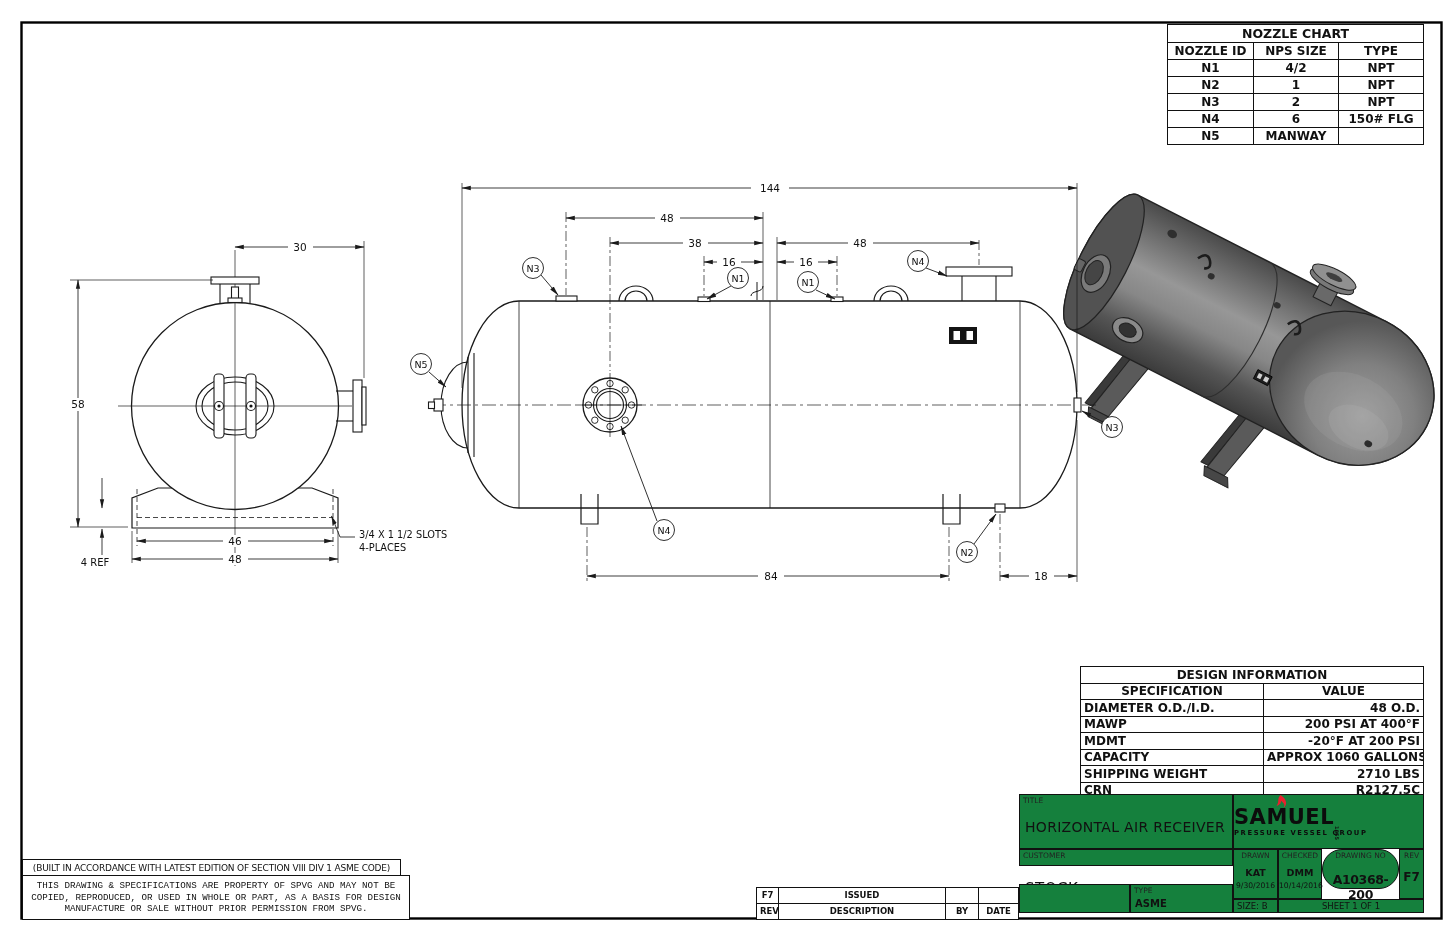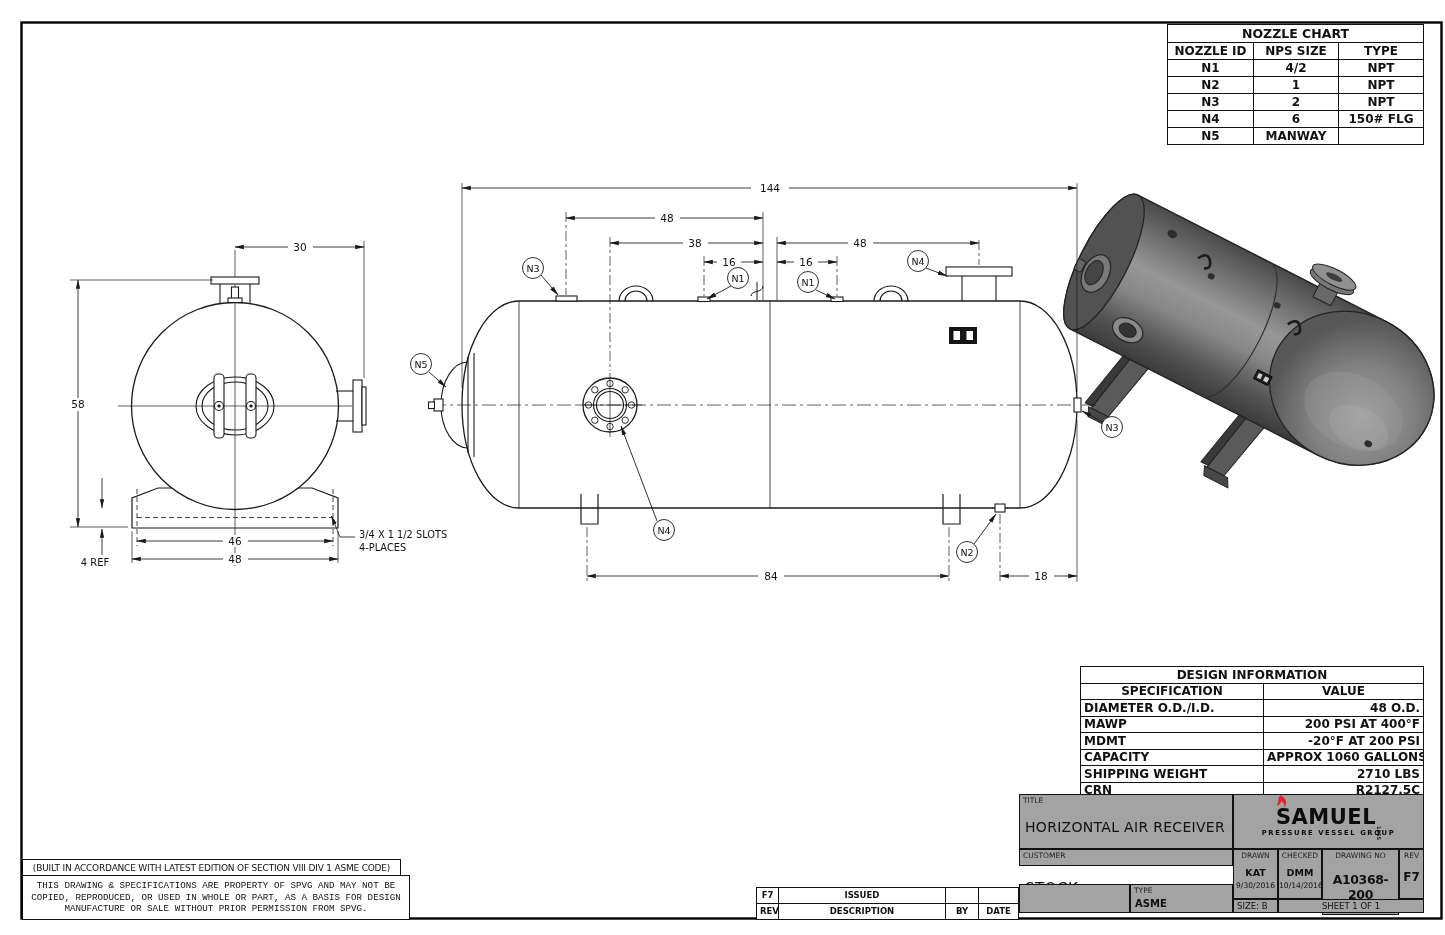--- a/index.html
+++ b/index.html
@@ -18,34 +18,34 @@
   .design .val{text-align:right;}
   .design th{text-align:center;}
   .rev{left:756px;top:887px;width:262px;font-size:8.5px;}
   .rev td{height:15px;text-align:center;line-height:13px;}
   
   .notebox{position:absolute;border:1.8px solid #111;background:#fff;display:flex;flex-direction:column;justify-content:center;text-align:center;}
   .note1{left:22px;top:859px;width:377px;height:16px;font-size:9px;letter-spacing:-0.2px;}
   .note2{left:22px;top:875px;width:386px;height:43px;font-size:9.2px;line-height:1.3;font-family:Liberation Mono, monospace;}
   
   .tb{position:absolute;left:1019px;top:794px;width:405px;height:119px;}
-  .cell{position:absolute;border:1.5px solid #111;background:#a3a3a3;box-sizing:border-box;}
+  .cell{position:absolute;border:1.5px solid #111;background:#15803d;box-sizing:border-box;}
   .lbl{position:absolute;left:3px;top:1px;font-size:7.5px;color:#222;}
   .c-title .big{position:absolute;left:5px;top:24px;font-size:14px;letter-spacing:0.3px;}
   .c-cust .big{position:absolute;left:5px;top:30px;font-size:15px;letter-spacing:0.5px;}
   .c-type .big{position:absolute;left:4px;top:13px;font-size:10px;font-weight:bold;}
   .mid{position:absolute;width:100%;text-align:center;}
   .by{top:17px;font-size:9.5px;font-weight:bold;}
   .dt{top:31px;font-size:7.6px;}
   .dno{top:22px;font-size:12.5px;font-weight:bold;letter-spacing:-0.4px;}
   .rv{top:20px;font-size:12px;font-weight:bold;}
   .sz{position:absolute;left:3px;top:1px;font-size:8.5px;}
   .sh{position:absolute;width:100%;top:1px;text-align:center;font-size:8.5px;}
   
-  .logo{display:flex;flex-direction:column;align-items:center;justify-content:center;height:100%;}
+  .logo{display:flex;flex-direction:column;align-items:flex-start;justify-content:center;height:100%;}
   .logo-row{display:flex;align-items:flex-end;line-height:1;}
   .logo-name{font-size:21px;font-weight:900;letter-spacing:0.5px;color:#0c0c0c;font-family:"DejaVu Sans","Liberation Sans",sans-serif;}
   .logo-year{font-size:5px;font-weight:bold;transform:rotate(90deg) translateX(-2px);transform-origin:left bottom;width:5px;}
   .logo-tag{font-size:6.8px;font-weight:bold;letter-spacing:1.6px;color:#0c0c0c;margin-top:1px;}
   .flame{margin-bottom:-2px;margin-left:38px;}
 </style>
 </head>
 <body>
 
 <div class="sheet">
@@ -497,21 +497,21 @@
   <div class="cell" style="left:214px;top:55px;width:45px;height:50px;">
     <div class="lbl" style="left:0;width:100%;text-align:center">DRAWN</div>
     <div class="mid by">KAT</div>
     <div class="mid dt">9/30/2016</div>
   </div>
   <div class="cell" style="left:259px;top:55px;width:44px;height:50px;">
     <div class="lbl" style="left:0;width:100%;text-align:center">CHECKED</div>
     <div class="mid by">DMM</div>
     <div class="mid dt">10/14/2016</div>
   </div>
-  <div class="cell" style="left:303px;top:55px;width:77px;height:66px;">
+  <div class="cell" style="left:303px;top:55px;width:77px;height:40px;border-radius:24px;">
     <div class="lbl" style="left:0;width:100%;text-align:center">DRAWING NO</div>
     <div class="mid dno">A10368-200</div>
   </div>
   <div class="cell" style="left:380px;top:55px;width:25px;height:50px;">
     <div class="lbl" style="left:0;width:100%;text-align:center">REV</div>
     <div class="mid rv">F7</div>
   </div>
   <div class="cell" style="left:214px;top:105px;width:45px;height:14px;">
     <div class="sz">SIZE: B</div>
   </div>

